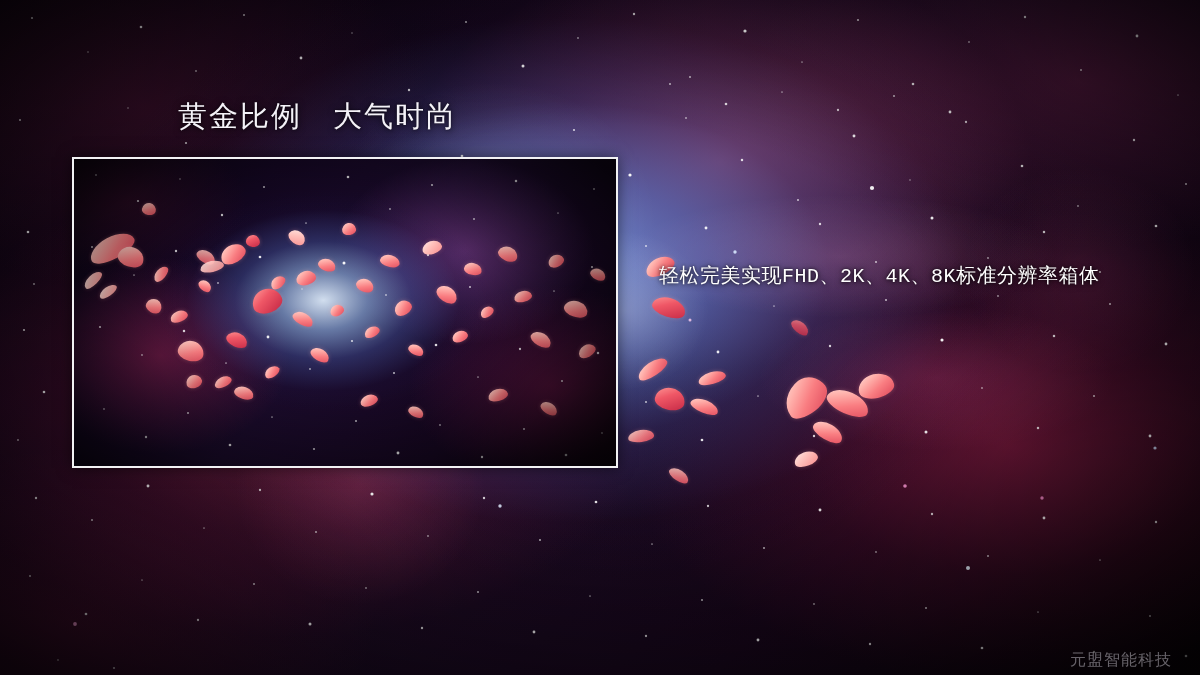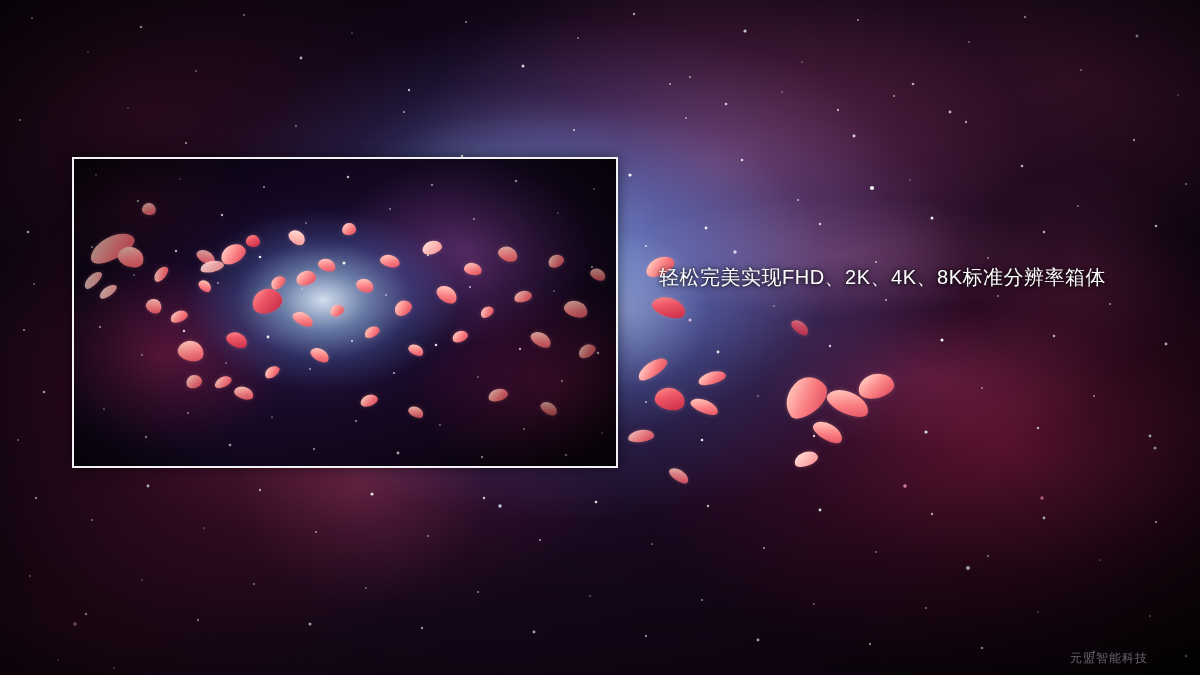--- a/index.html
+++ b/index.html
@@ -91,26 +91,26 @@
   
   .body-copy{
     position:absolute;left:659px;top:256px;
     font-size:20px;
     line-height:42px;
     color:#ffffff;
     letter-spacing:0.5px;
     text-shadow:0 1px 6px rgba(0,0,0,0.80),0 0 3px rgba(0,0,0,0.65);
     white-space:nowrap;
   }
-  .body-copy .ln{display:block;}
+  .body-copy .ln{display:block;font-family:Liberation Mono, monospace;}
 
   
   .watermark{
     position:absolute;left:1070px;top:650px;
-    font-size:12px;
+    font-size:16px;
     color:rgba(200,196,205,0.50);
     letter-spacing:1px;
     text-align:right;
   }
 </style>
 </head>
 <body>
 
 <div class="slide">
 
@@ -276,20 +276,21 @@
     <div class="petal" style="left:782px;top:380px;width:46px;height:34px;transform:rotate(-38deg);border-radius:60% 40% 50% 50% / 70% 60% 40% 30%;"></div>
     <div class="petal" style="left:826px;top:392px;width:44px;height:22px;transform:rotate(24deg);"></div>
     <div class="petal" style="left:858px;top:374px;width:36px;height:24px;transform:rotate(-14deg);"></div>
     <div class="petal" style="left:812px;top:424px;width:32px;height:16px;transform:rotate(30deg);"></div>
     <div class="petal pale" style="left:794px;top:452px;width:24px;height:14px;transform:rotate(-20deg);"></div>
     <div class="petal deep" style="left:790px;top:322px;width:20px;height:11px;transform:rotate(40deg);opacity:.8;"></div>
     <div class="petal" style="left:628px;top:430px;width:26px;height:12px;transform:rotate(-8deg);opacity:.9;"></div>
     <div class="petal" style="left:668px;top:470px;width:22px;height:11px;transform:rotate(34deg);opacity:.85;"></div>
   </div>
 
+  <div class="title">黄金比例　大气时尚</div>
 
   <div class="photo-frame">
     <div class="photo-inner">
 
       <svg width="542" height="307" viewBox="0 0 542 307" style="position:absolute;inset:0;">
         <g fill="#ffffff">
           <circle cx="22" cy="16" r=".9" opacity=".6"></circle>
             <circle cx="64" cy="42" r="1.1" opacity=".75"></circle>
           <circle cx="106" cy="20" r=".8" opacity=".55"></circle>
             <circle cx="148" cy="56" r="1.2" opacity=".8"></circle>

